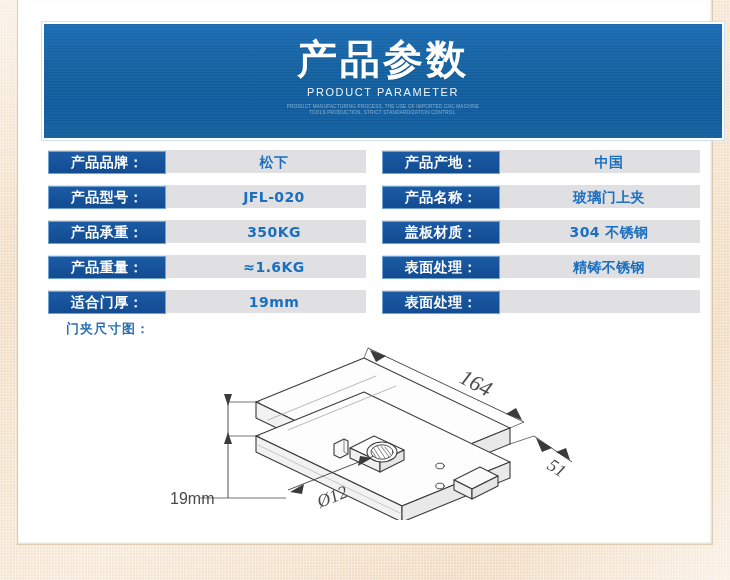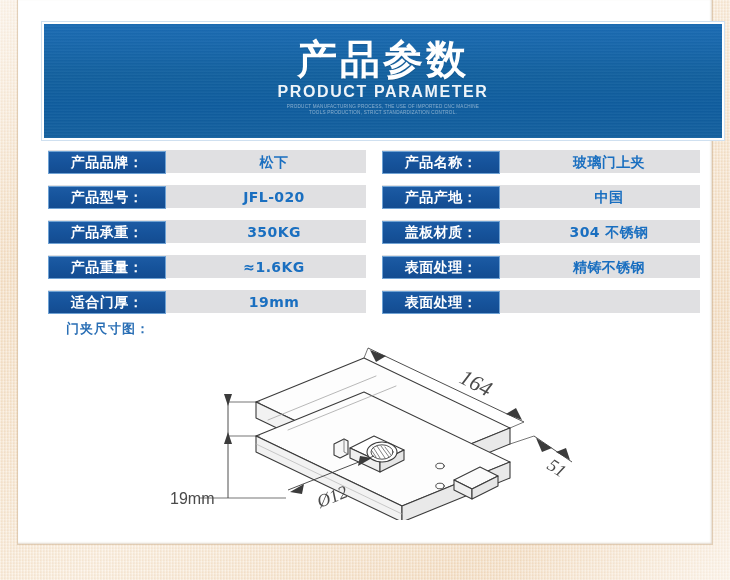--- a/index.html
+++ b/index.html
@@ -78,24 +78,24 @@
     color: #ffffff;
     font-size: 40px;
     line-height: 46px;
     font-weight: 700;
     letter-spacing: 3px;
     font-family: "DejaVu Sans", "Liberation Sans", sans-serif;
     text-shadow: 0 1px 1px rgba(0,0,0,0.12);
   }
   .banner-sub {
     color: rgba(255,255,255,0.93);
-    font-size: 16px;
+    font-size: 11px;
     line-height: 14px;
     letter-spacing: 1.6px;
-    font-weight: 700;
+    font-weight: 400;
     margin-top: 3px;
   }
   .banner-fine {
     margin-top: 5px;
     text-align: center;
     color: rgba(255,255,255,0.48);
     font-size: 4.6px;
     line-height: 6.2px;
     letter-spacing: 0.25px;
     max-width: 420px;
@@ -247,28 +247,28 @@
           <div class="spec-label">适合门厚：</div>
           <div class="spec-value">19mm</div>
         </div>
 
       </div>
 
       <div class="spec-col">
 
         <div class="spec-row">
           <div class="spec-value-strip"></div>
+          <div class="spec-label">产品产地：</div>
+          <div class="spec-value">中国</div>
+        </div>
+
+        <div class="spec-row">
+          <div class="spec-value-strip"></div>
           <div class="spec-label">产品名称：</div>
           <div class="spec-value">玻璃门上夹</div>
-        </div>
-
-        <div class="spec-row">
-          <div class="spec-value-strip"></div>
-          <div class="spec-label">产品产地：</div>
-          <div class="spec-value">中国</div>
         </div>
 
         <div class="spec-row">
           <div class="spec-value-strip"></div>
           <div class="spec-label">盖板材质：</div>
           <div class="spec-value">304 不锈钢</div>
         </div>
 
         <div class="spec-row">
           <div class="spec-value-strip"></div>

